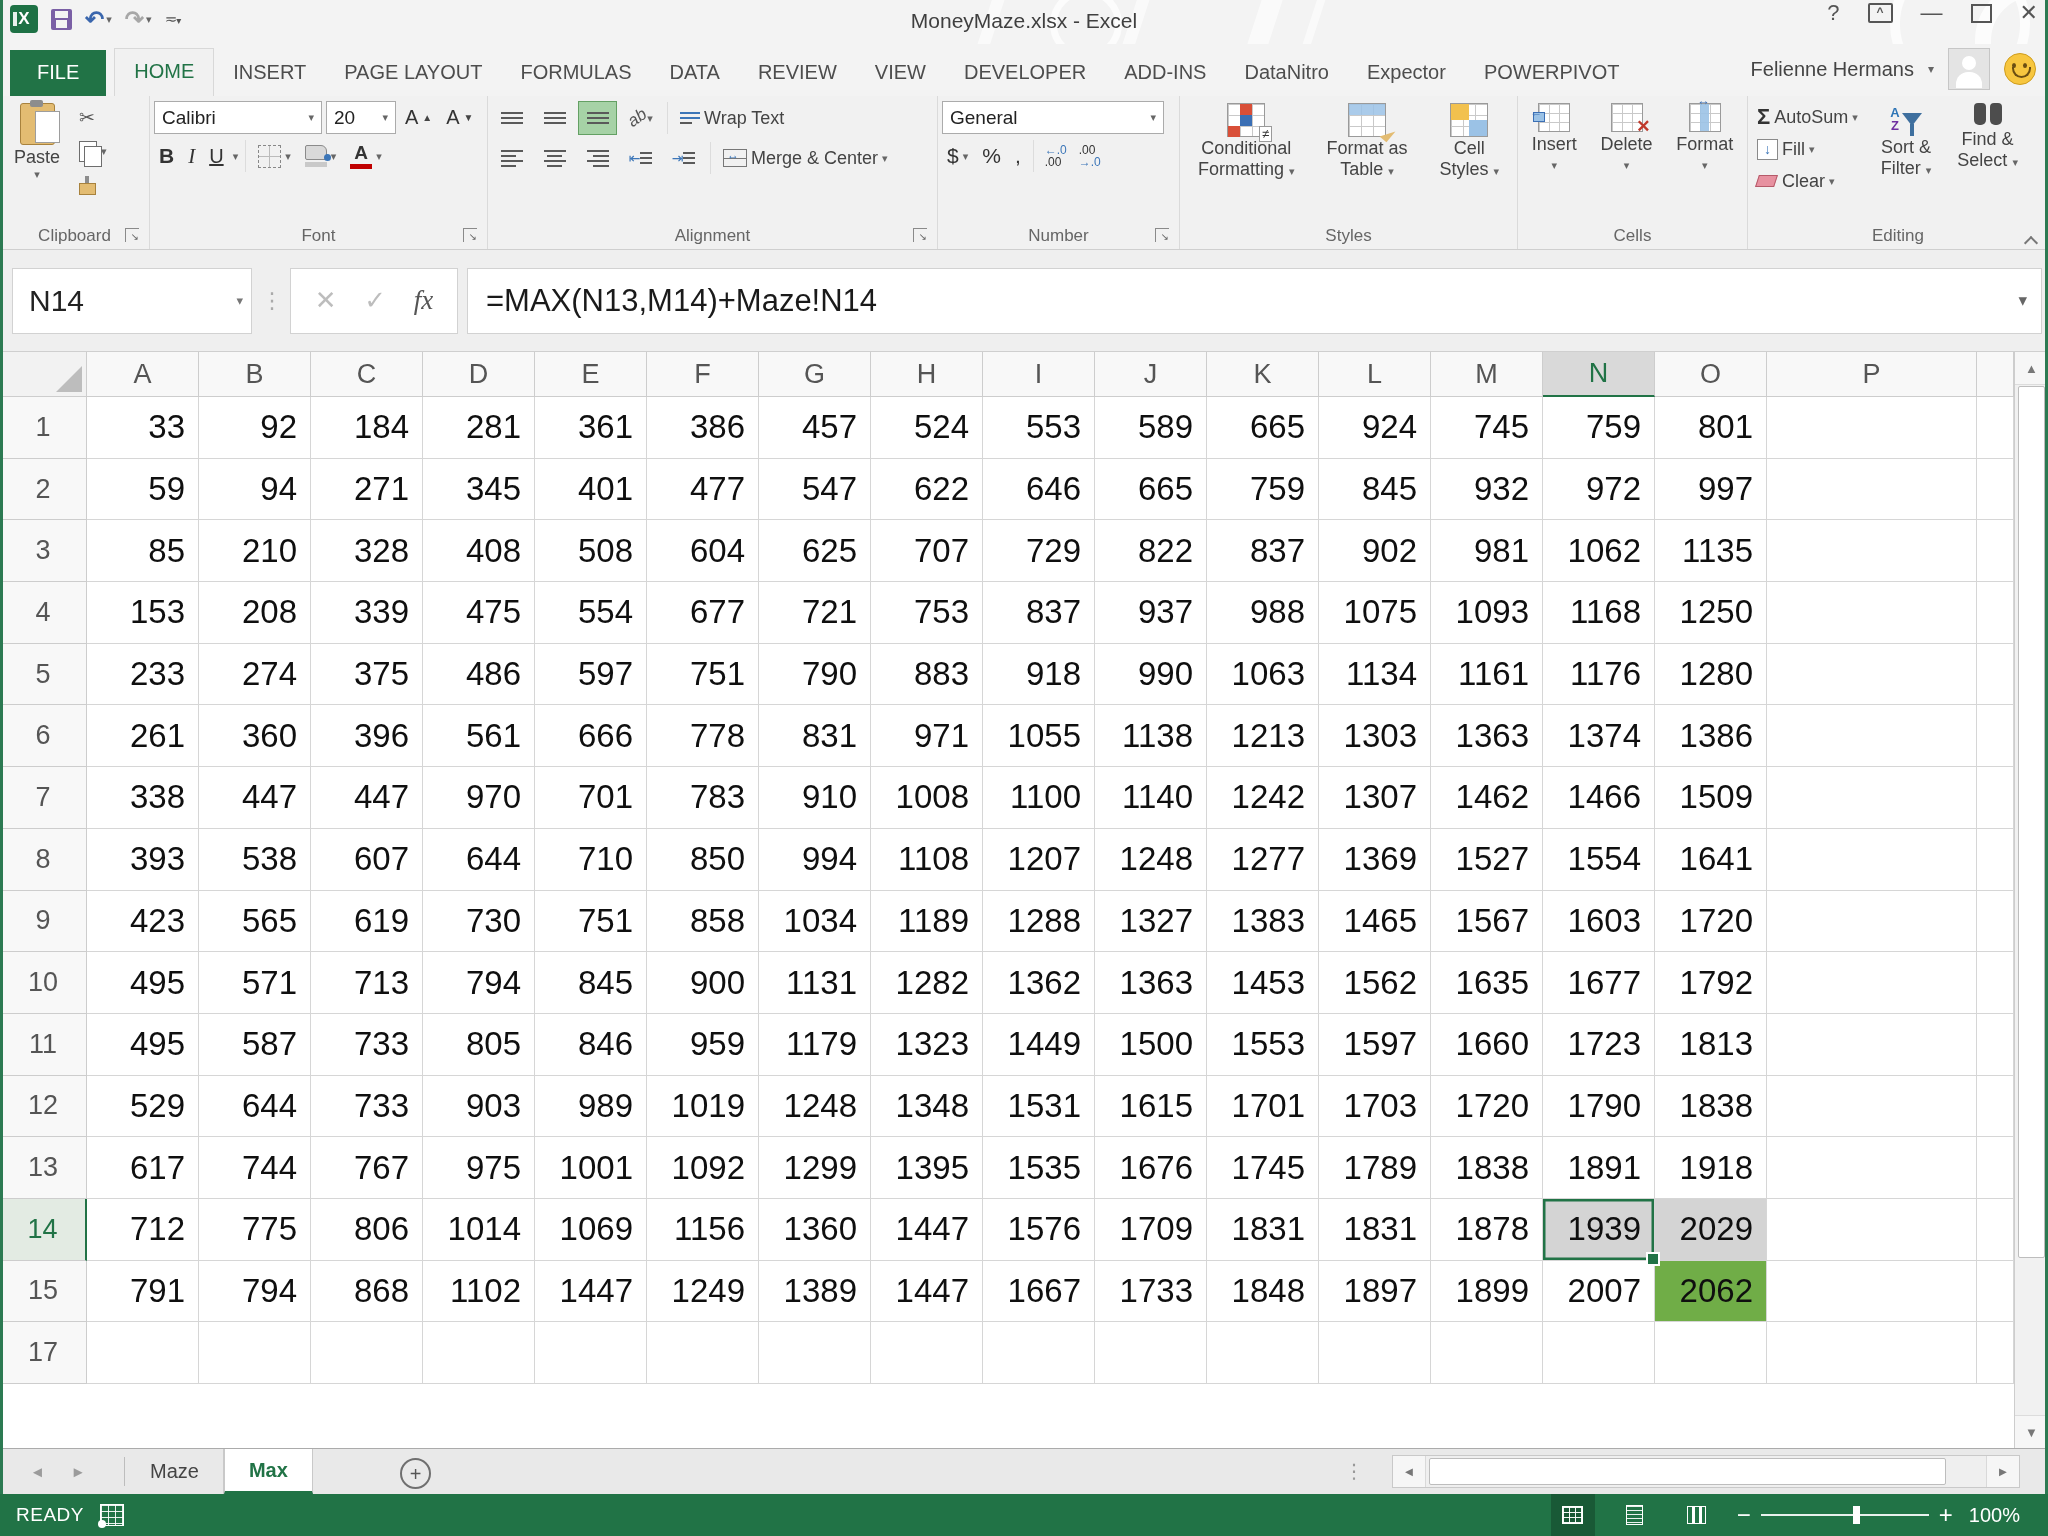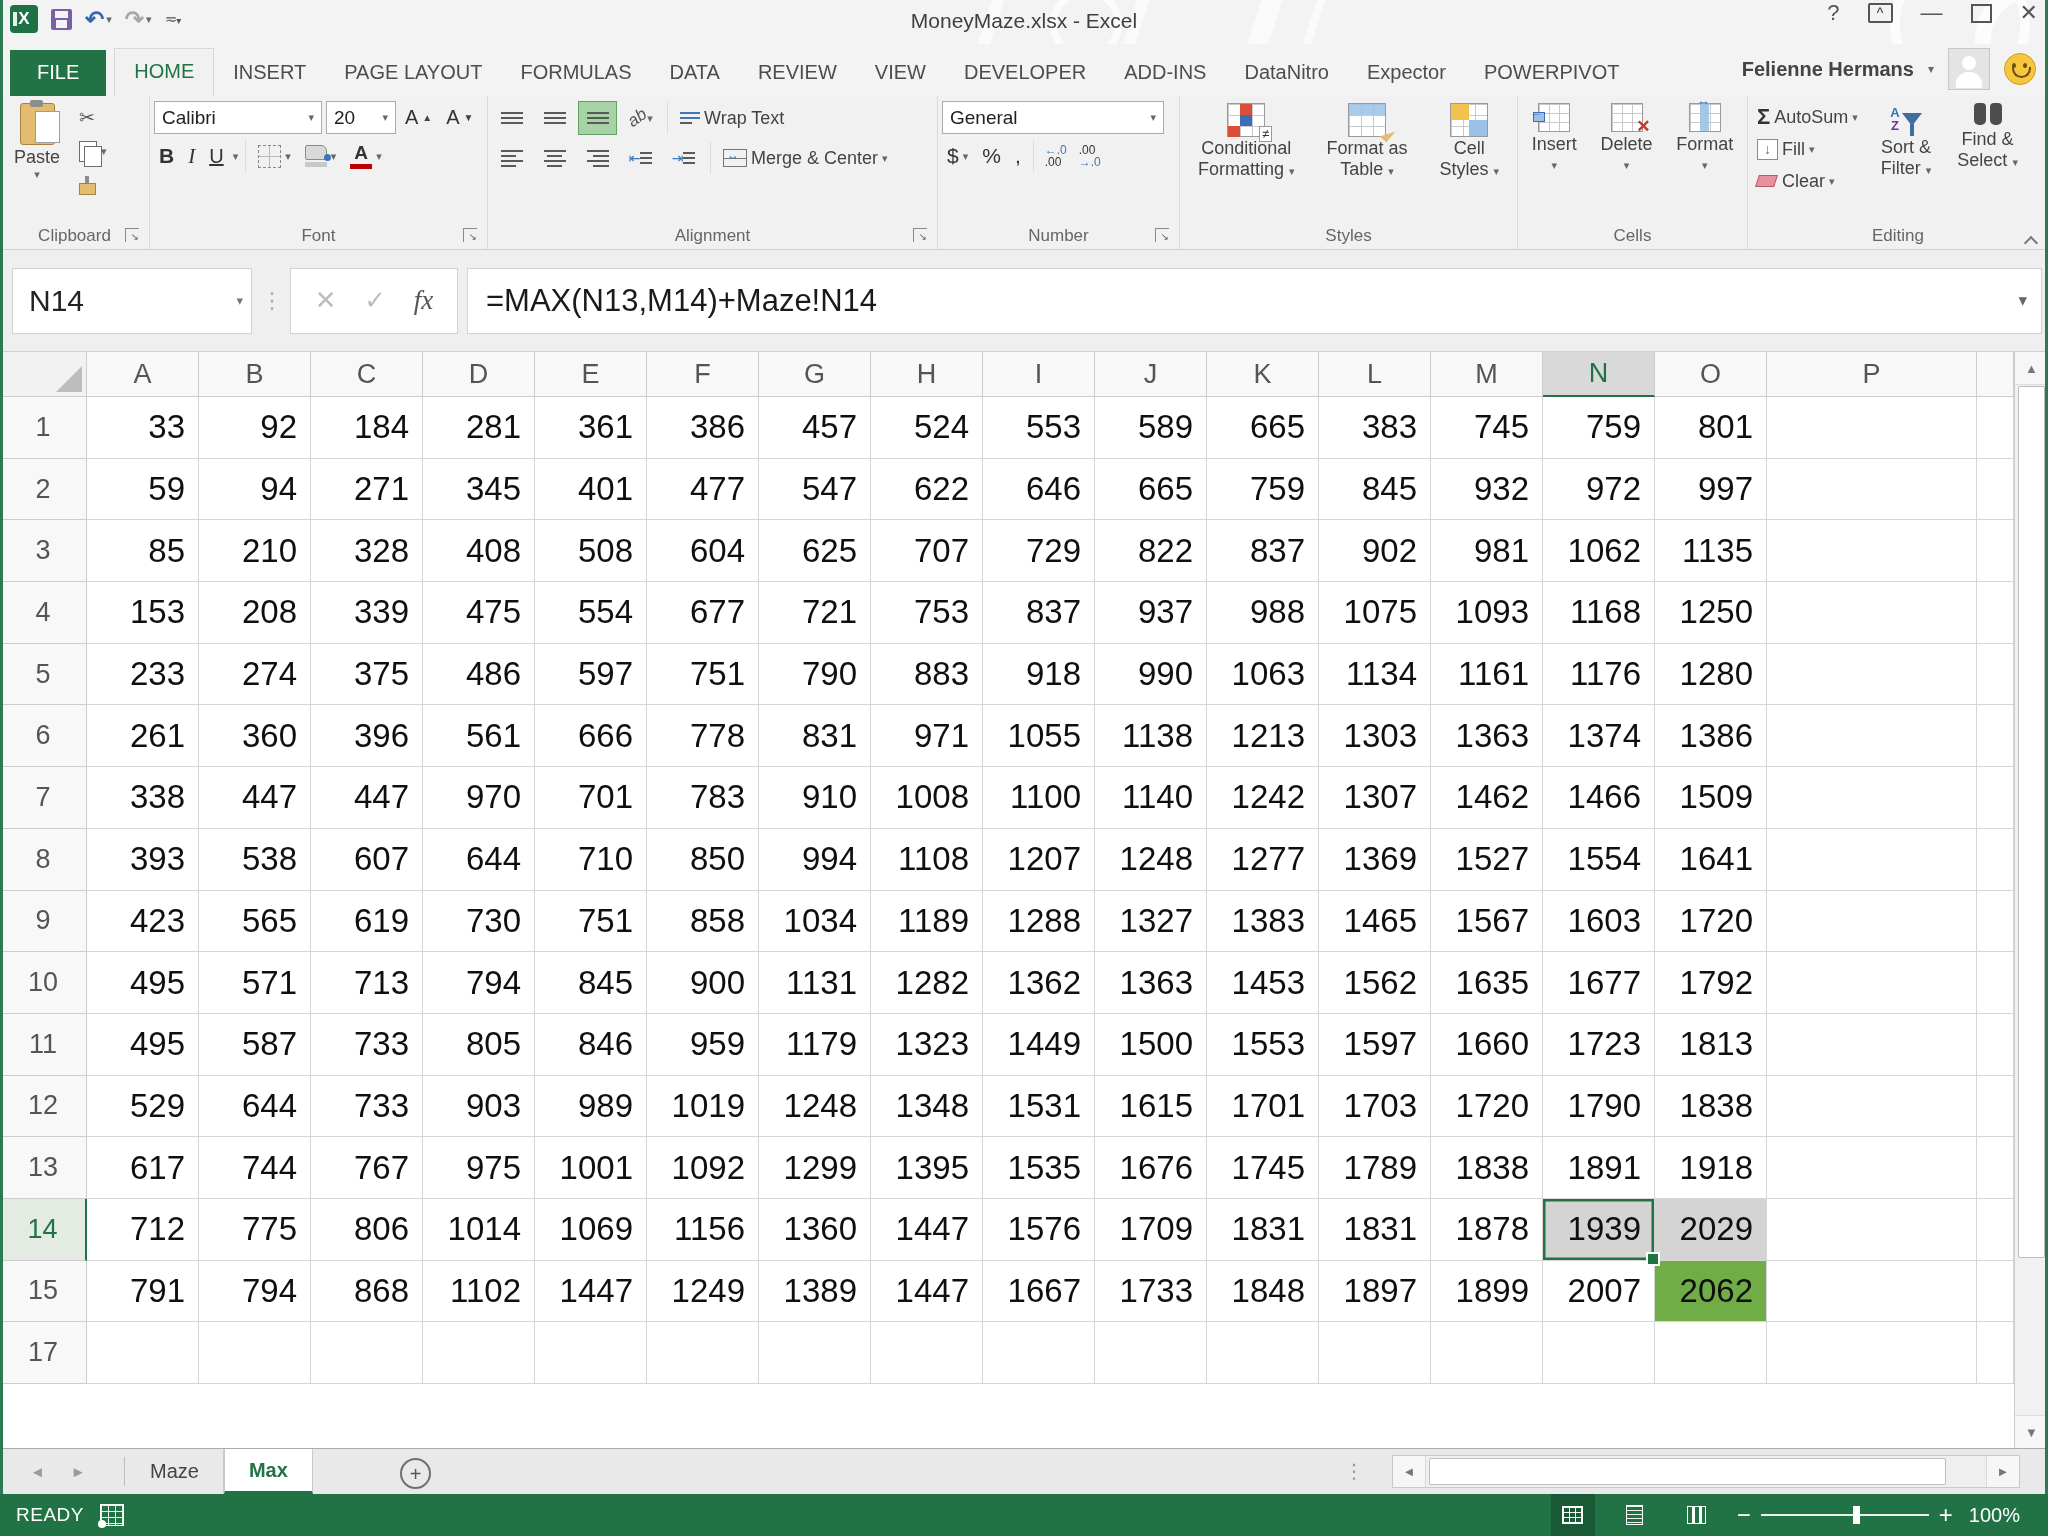--- a/index.html
+++ b/index.html
@@ -31,21 +31,21 @@
   .ricon{width:21px;height:16px;border:2px solid #555;border-radius:2px;display:flex;align-items:flex-start;justify-content:center;font-size:12px;font-weight:bold;color:#555;}
   .maxbox{width:17px;height:15px;border:2px solid #555;}
 
   
   .tabrow{position:absolute;top:44px;left:0;right:0;height:52px;background:#f3f3f3;display:flex;align-items:flex-end;z-index:3;}
   ul.rtabs{display:flex;list-style:none;margin:0;padding:0 0 0 10px;align-items:flex-end;}
   .rtab{font-size:20px;color:#4d4d4d;padding:11px 19px 12px;white-space:nowrap;}
   .rtab.file{background:#217346;color:#fff;padding:11px 27px 12px;margin-right:8px;}
   .rtab.active{background:#f1f1f1;color:#217346;border:1px solid #d8d8d8;border-bottom:none;padding-bottom:13px;}
   .usercluster{margin-left:auto;display:flex;align-items:center;gap:14px;padding:0 12px 6px 0;}
-  .username{font-size:20px;color:#444;white-space:nowrap;font-weight:bold;}
+  .username{font-size:20px;color:#444;white-space:nowrap;}
   .userdd{font-size:12px;color:#666;}
   .avatar{width:40px;height:40px;background:#e4e4e4;border:1px solid #c6c6c6;position:relative;overflow:hidden;}
   .avatar::before{content:"";position:absolute;left:13px;top:7px;width:14px;height:14px;border-radius:50%;background:#fff;}
   .avatar::after{content:"";position:absolute;left:7px;top:23px;width:26px;height:16px;border-radius:12px 12px 0 0;background:#fff;}
   .smiley{width:30px;height:30px;border-radius:50%;background:#f7c63f;border:1px solid #cf9d1e;position:relative;}
   .smiley::before{content:"";position:absolute;left:7px;top:9px;width:4px;height:5px;background:#6b4e12;border-radius:50%;box-shadow:11px 0 0 #6b4e12;}
   .smiley::after{content:"";position:absolute;left:7px;top:13px;width:15px;height:9px;border:2px solid #6b4e12;border-top:none;border-radius:0 0 14px 14px;}
 
   
   .ribbon{position:absolute;top:96px;left:0;right:0;height:154px;background:#f1f1f1;border-bottom:1px solid #cfcfcf;display:flex;box-sizing:border-box;z-index:2;}
@@ -604,21 +604,21 @@
         <div class="cell w-std">92</div>
         <div class="cell w-std">184</div>
         <div class="cell w-std">281</div>
         <div class="cell w-std">361</div>
         <div class="cell w-std">386</div>
         <div class="cell w-std">457</div>
         <div class="cell w-std">524</div>
         <div class="cell w-std">553</div>
         <div class="cell w-std">589</div>
         <div class="cell w-std">665</div>
-        <div class="cell w-std">383</div>
+        <div class="cell w-std">924</div>
         <div class="cell w-std">745</div>
         <div class="cell w-std">759</div>
         <div class="cell w-std">801</div>
         <div class="cell w-p"></div>
         <div class="cell w-sliver"></div>
       </div>
       <div class="grow">
         <div class="rh w-rh">2</div>
         <div class="cell w-std">59</div>
         <div class="cell w-std">94</div>

